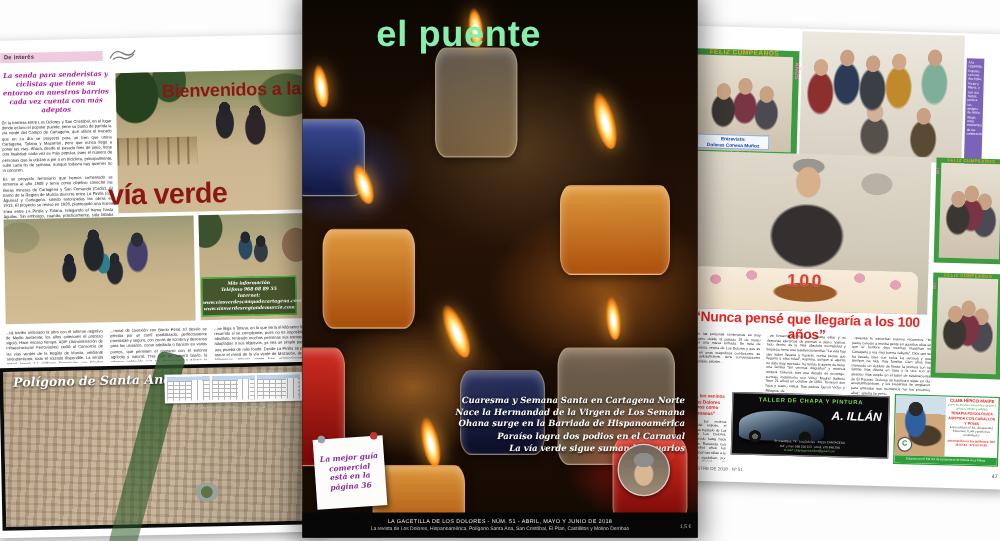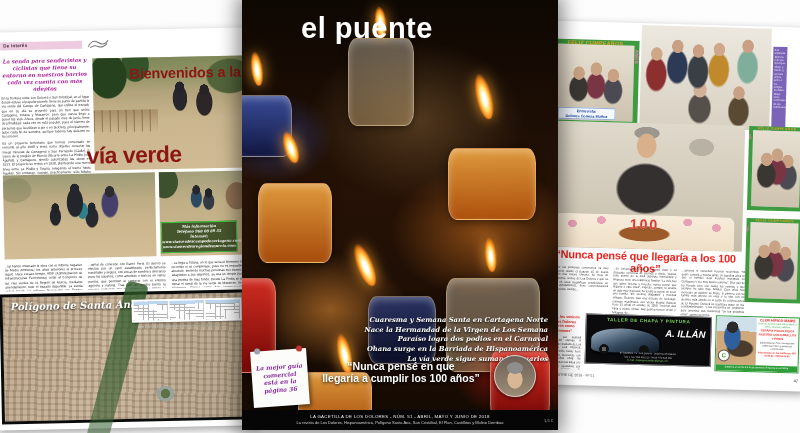--- a/index.html
+++ b/index.html
@@ -103,21 +103,21 @@
     box-shadow:inset 0 3px 7px rgba(255,255,255,.28), 0 2px 8px rgba(0,0,0,.5);}
   .candle.amber{background:linear-gradient(180deg, rgba(255,176,70,.85), rgba(178,82,12,.92));}
   .candle.red{background:linear-gradient(180deg, rgba(226,48,36,.9), rgba(120,8,6,.95));}
   .candle.blue{background:linear-gradient(180deg, rgba(62,84,168,.88), rgba(16,22,64,.95));}
   .candle.navy{background:linear-gradient(180deg, rgba(44,56,110,.9), rgba(10,14,40,.95));}
   .candle.clear{background:linear-gradient(180deg, rgba(255,246,222,.35), rgba(206,176,126,.4));}
   .flame{position:absolute;border-radius:50%/62% 62% 38% 38%;
     background:radial-gradient(50% 42% at 50% 66%, #ffffff 0 22%, #ffe070 48%, #ff8c1a 74%, rgba(255,120,20,0) 100%);
     filter:drop-shadow(0 0 7px rgba(255,170,50,.9));}
   .cv-title{position:absolute;left:0;top:12px;width:250px;text-align:center;z-index:2;
-    font-size:29px;font-weight:bold;color:#ffffff;letter-spacing:.5px;}
+    font-size:29px;font-weight:bold;color:#86efac;letter-spacing:.5px;}
   .cv-topics{position:absolute;right:10px;top:316px;width:265px;z-index:2;text-align:right;
     font-size:6.8px;line-height:1.42;color:#fff;text-shadow:0 1px 2px rgba(0,0,0,.9);}
   .cv-sticky{position:absolute;left:10px;top:350px;width:56px;height:56px;z-index:3;background:#fcfcfa;
     transform:rotate(-4deg);box-shadow:1.5px 2.5px 4px rgba(0,0,0,.55);
     display:flex;align-items:center;justify-content:center;text-align:center;padding:4px;
     font-size:6px;line-height:1.25;color:#8a2aa0;}
   .pin{position:absolute;width:6px;height:6px;border-radius:50%;}
   .pin.g{left:4px;top:-3px;background:radial-gradient(circle at 35% 35%, #dfe3e8, #7e8階0);background:#9aa3ad;}
   .pin.r{right:4px;top:-3px;background:#c23434;}
   .cv-quote{position:absolute;left:66px;top:360px;width:186px;z-index:3;text-align:center;
@@ -304,32 +304,28 @@
       <i class="flame" style="left:132px;top:-4px;width:12px;height:42px;transform:rotate(-6deg);"></i>
       <i class="flame" style="left:232px;top:58px;width:16px;height:62px;transform:rotate(-14deg);"></i>
       <i class="flame" style="left:112px;top:228px;width:16px;height:60px;transform:rotate(-22deg);"></i>
       <i class="flame" style="left:242px;top:226px;width:12px;height:46px;transform:rotate(-6deg);"></i>
       <i class="flame" style="left:94px;top:320px;width:14px;height:54px;transform:rotate(-12deg);"></i>
     </div>
     <div class="cv-title">el puente</div>
     <div class="cv-topics script">
       <div>Cuaresma y Semana Santa en Cartagena Norte</div>
       <div>Nace la Hermandad de la Virgen de Los Semana</div>
+      <div>Ohana surge en la Barriada de Hispanoamérica</div>
       <div>Paraíso logra dos podios en el Carnaval</div>
-      <div>Ohana surge en la Barriada de Hispanoamérica</div>
       <div>La vía verde sigue sumando usuarios</div>
     </div>
     <div class="cv-sticky script">
       <span class="pin g"></span>
       <span class="pin r"></span>
       <span>La mejor guía comercial está en la página 36</span>
-    </div>
-    <div class="cv-quote">
-      <div>“Nunca pensé en que</div>
-      <div>llegaría a cumplir los 100 años”</div>
     </div>
     <div class="cv-face"></div>
     <div class="cv-footer">
       <div class="cv-f1">LA GACETILLA DE LOS DOLORES - NÚM. 51 - ABRIL, MAYO Y JUNIO DE 2018</div>
       <div class="cv-f2">La revista de Los Dolores, Hispanoamérica, Polígono Santa Ana, San Cristóbal, El Plan, Castillitos y Molino Derribao</div>
       <div class="cv-price">1,5 €</div>
     </div>
   </div>
 
   <div class="page right">

